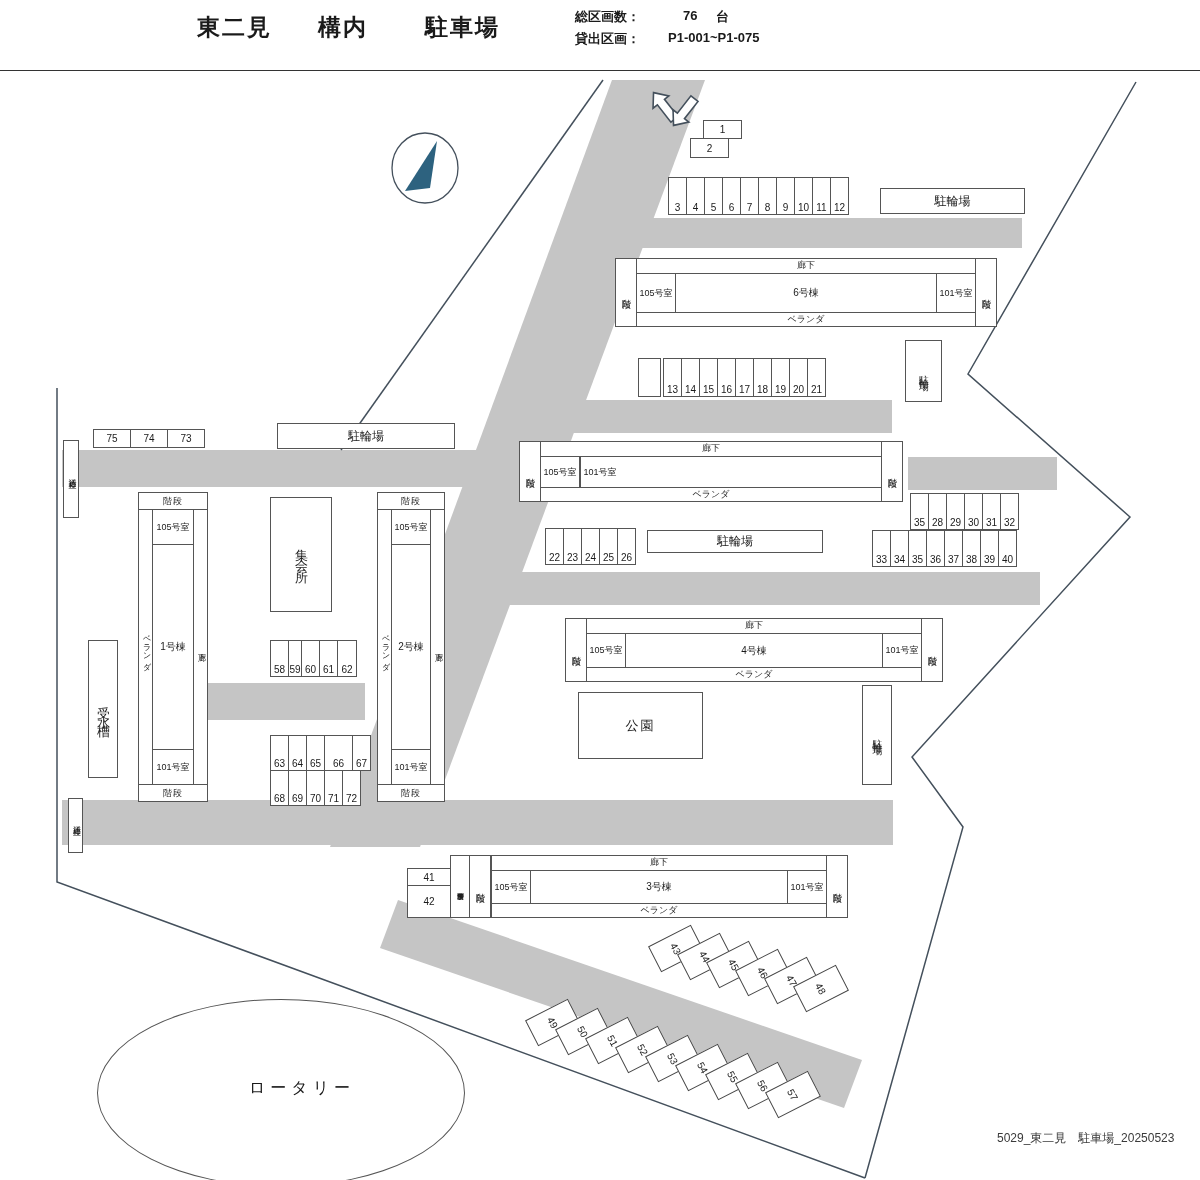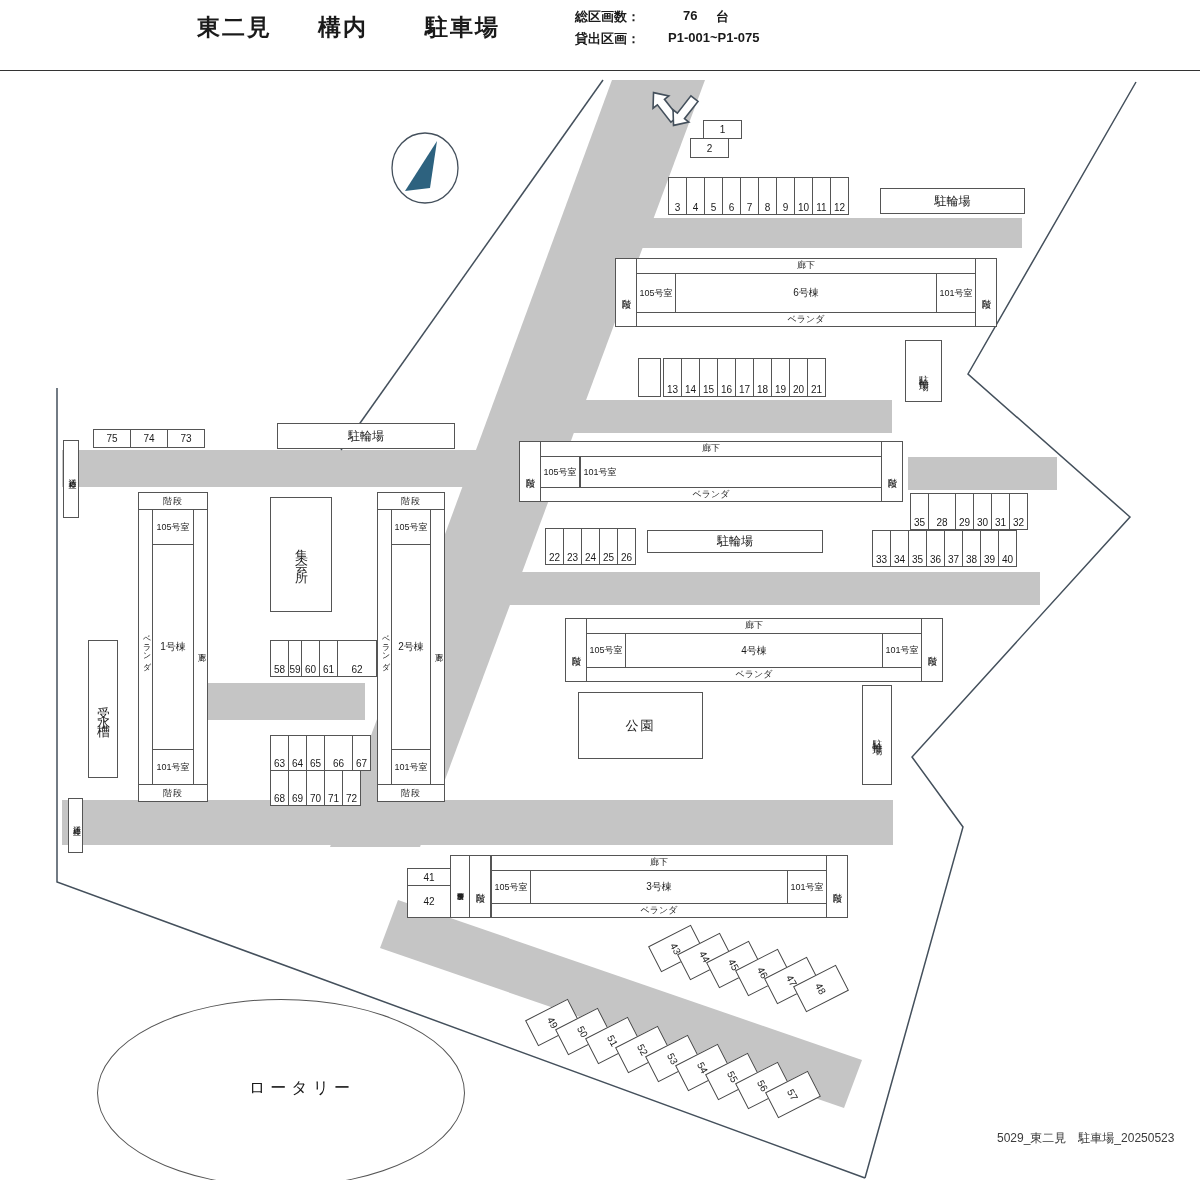--- a/index.html
+++ b/index.html
@@ -220,21 +220,21 @@
       <div class="pspace" style="width:19px;height:37px">
         <span>26</span>
       </div>
     </div>
   <div class="abs box ctr lbl-h" style="left:647px;top:530px;width:176px;height:23px">駐輪場</div>
   <div class="prow" style="left:910px;top:493px">
 
   <div class="pspace" style="width:19px;height:37px">
         <span>35</span>
       </div>
-      <div class="pspace" style="width:28px;height:37px">
+      <div class="pspace" style="width:19px;height:37px">
         <span>28</span>
       </div>
       <div class="pspace" style="width:19px;height:37px">
         <span>29</span>
       </div>
       <div class="pspace" style="width:19px;height:37px">
         <span>30</span>
       </div>
       <div class="pspace" style="width:19px;height:37px">
         <span>31</span>
@@ -312,21 +312,21 @@
       </div>
       <div class="pspace" style="width:14px;height:37px">
         <span>59</span>
       </div>
       <div class="pspace" style="width:19px;height:37px">
         <span>60</span>
       </div>
       <div class="pspace" style="width:19px;height:37px">
         <span>61</span>
       </div>
-      <div class="pspace" style="width:40px;height:37px">
+      <div class="pspace" style="width:20px;height:37px">
         <span>62</span>
       </div>
     </div>
   <div class="prow" style="left:270px;top:735px">
 
   <div class="pspace" style="width:19px;height:36px">
         <span>63</span>
       </div>
       <div class="pspace" style="width:19px;height:36px">
         <span>64</span>

